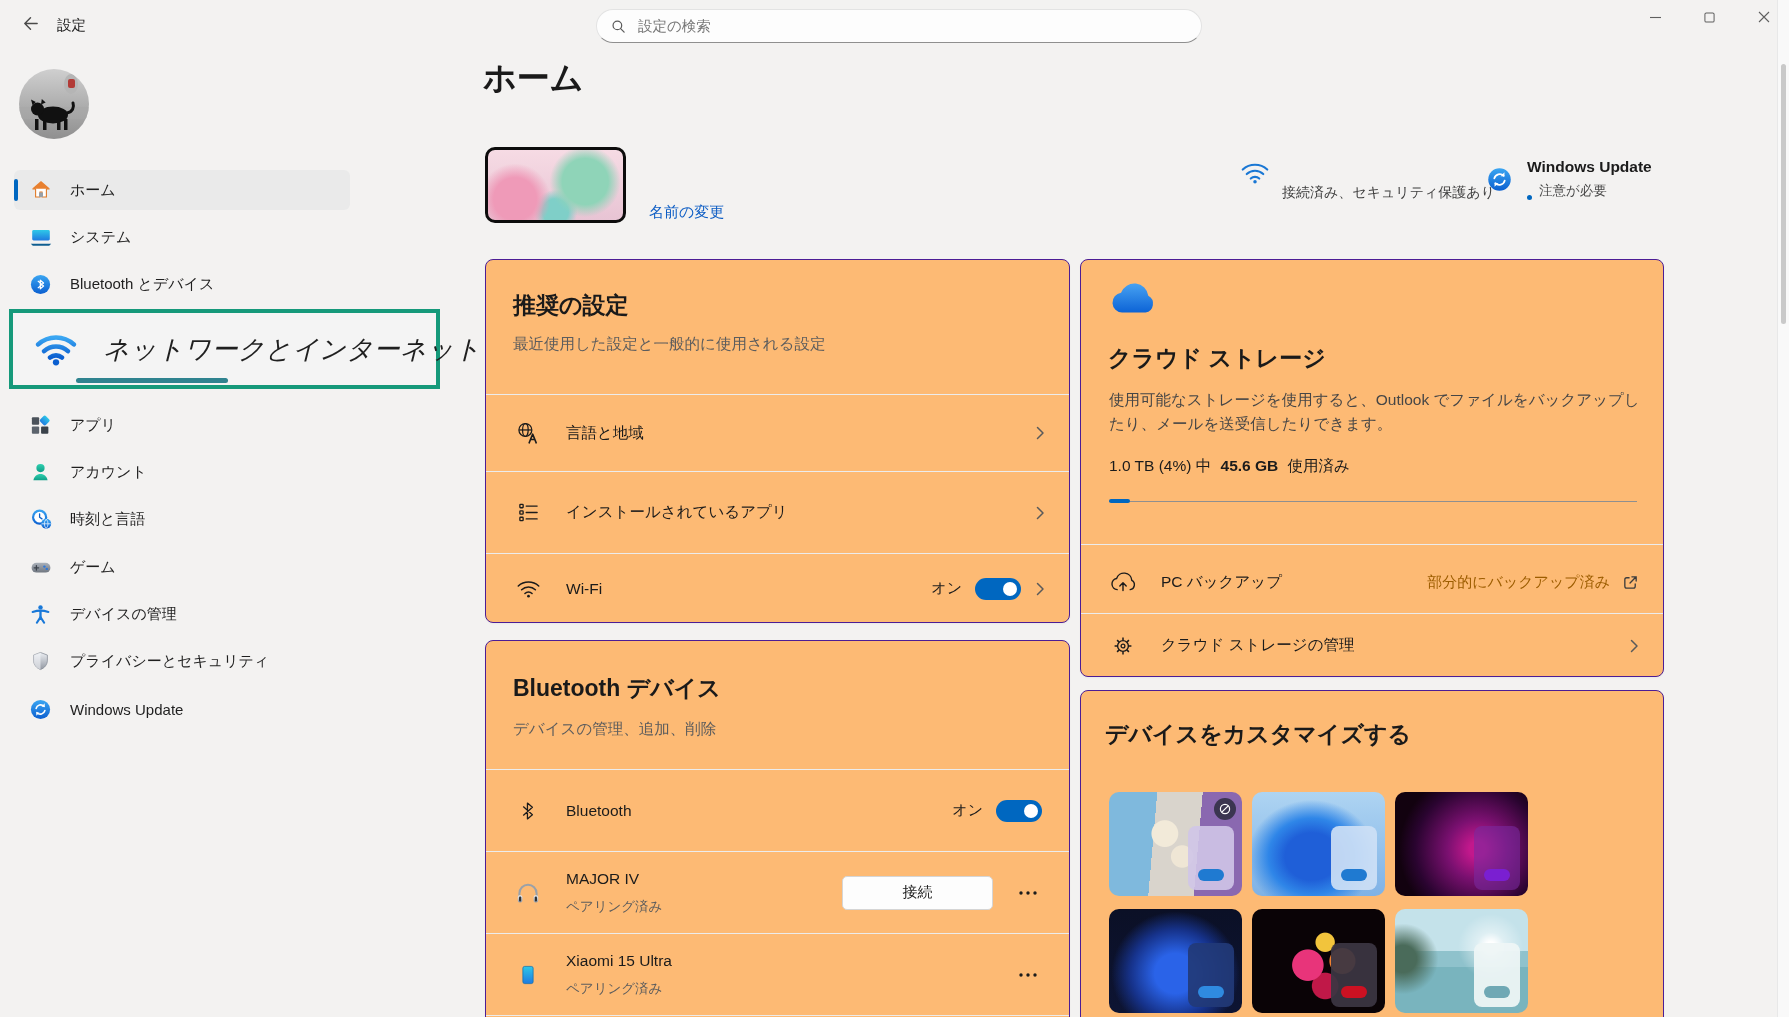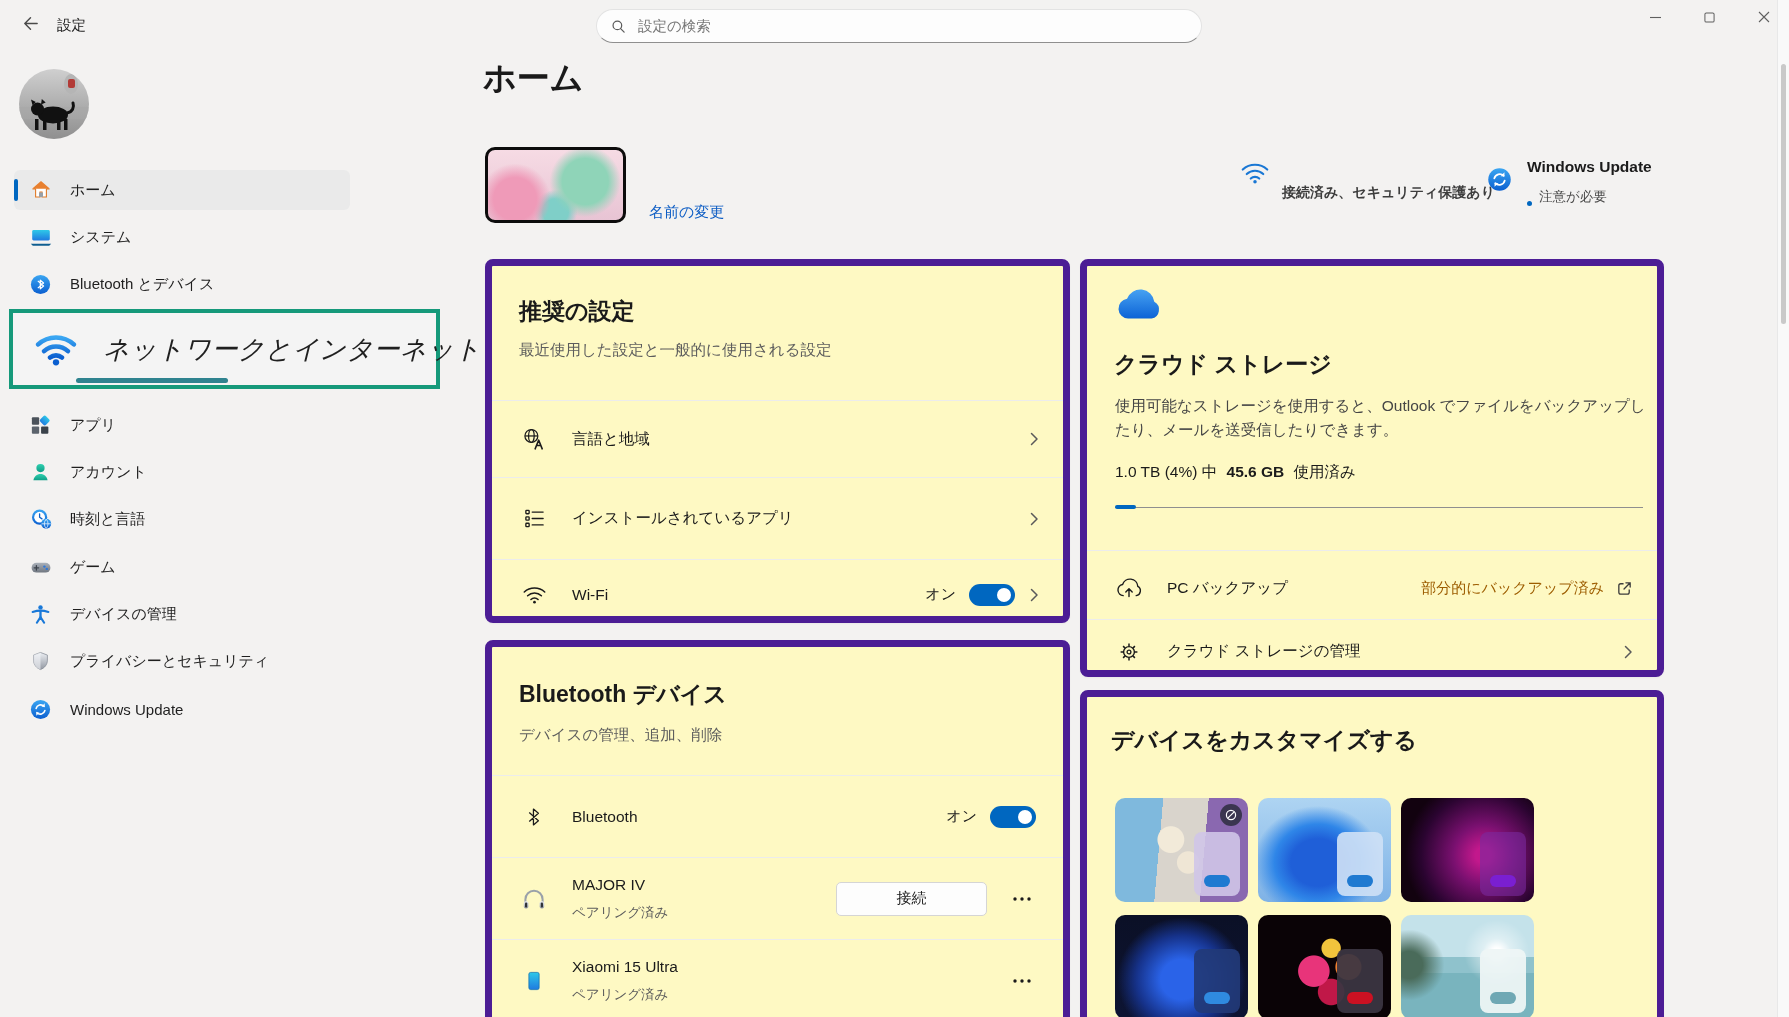--- a/index.html
+++ b/index.html
@@ -29,31 +29,31 @@
   .hl-sliver{position:absolute;left:76px;top:378px;width:152px;height:5px;background:#0c6f7c;border-radius:3px;opacity:.85;}
 
   
   .page-title{position:absolute;left:483px;top:56px;font-size:33px;font-weight:700;color:#1a1a1a;}
   .device-thumb{position:absolute;left:485px;top:147px;width:141px;height:76px;border:3px solid #0c0c0c;border-radius:10px;box-sizing:border-box;
     background:radial-gradient(circle at 72% 45%,#8fd4b8 0 22%,transparent 34%),
                radial-gradient(circle at 20% 70%,#ef9ab8 0 18%,transparent 30%),
                radial-gradient(circle at 50% 88%,#7fcfc8 0 14%,transparent 24%),
                linear-gradient(180deg,#f6dbe4,#e8c4d4);}
   .rename{position:absolute;left:649px;top:203px;font-size:15px;color:#0d5dc4;cursor:pointer;background:none;border:none;font-family:inherit;padding:0;}
-  .net-status{position:absolute;left:1240px;top:160px;display:flex;align-items:flex-start;cursor:pointer;font-weight:bold;}
+  .net-status{position:absolute;left:1240px;top:160px;display:flex;align-items:flex-start;cursor:pointer;}
   .net-status .txt{margin-left:12px;margin-top:24px;font-size:14px;color:#3d3d3d;white-space:nowrap;}
   .upd-status{position:absolute;left:1486px;top:158px;display:flex;cursor:pointer;}
   .upd-ic{width:27px;height:27px;margin-top:8px;flex:none;}
   .upd-col{margin-left:14px;}
   .upd-title{font-size:15.5px;font-weight:700;color:#1b1b1b;white-space:nowrap;}
-  .upd-sub{margin-top:12px;font-size:13.5px;color:#4a4a4a;display:flex;align-items:flex-end;white-space:nowrap;}
+  .upd-sub{margin-top:6px;font-size:13.5px;color:#4a4a4a;display:flex;align-items:flex-end;white-space:nowrap;}
   .dot{width:5px;height:5px;border-radius:50%;background:#0067c0;margin-right:7px;flex:none;}
 
   
-  .card{position:absolute;background:#fef9c3;border:7px solid #4c1d95;border-radius:8px;box-sizing:border-box;box-shadow:0 1px 2px rgba(0,0,0,.04);}
+  .card{position:absolute;background:#fdba74;border:1px solid #4c1d95;border-radius:8px;box-sizing:border-box;box-shadow:0 1px 2px rgba(0,0,0,.04);}
   .c-rec{left:485px;top:259px;width:585px;height:364px;}
   .c-bt{left:485px;top:640px;width:585px;height:390px;}
   .c-cloud{left:1080px;top:259px;width:584px;height:418px;}
   .c-cust{left:1080px;top:690px;width:584px;height:340px;}
   .h1{position:absolute;left:27px;font-size:23px;font-weight:700;color:#1a1a1a;white-space:nowrap;}
   .sub{position:absolute;left:27px;font-size:15.5px;color:#5d5d5d;white-space:nowrap;}
 
   .srow{position:absolute;left:0;right:0;display:flex;align-items:center;padding:0 24px 0 27px;border-top:1px solid #ececec;box-sizing:border-box;cursor:pointer;}
   .ic{width:30px;display:flex;justify-content:center;flex:none;}
   .lbl{margin-left:23px;font-size:15.5px;color:#1b1b1b;white-space:nowrap;}

